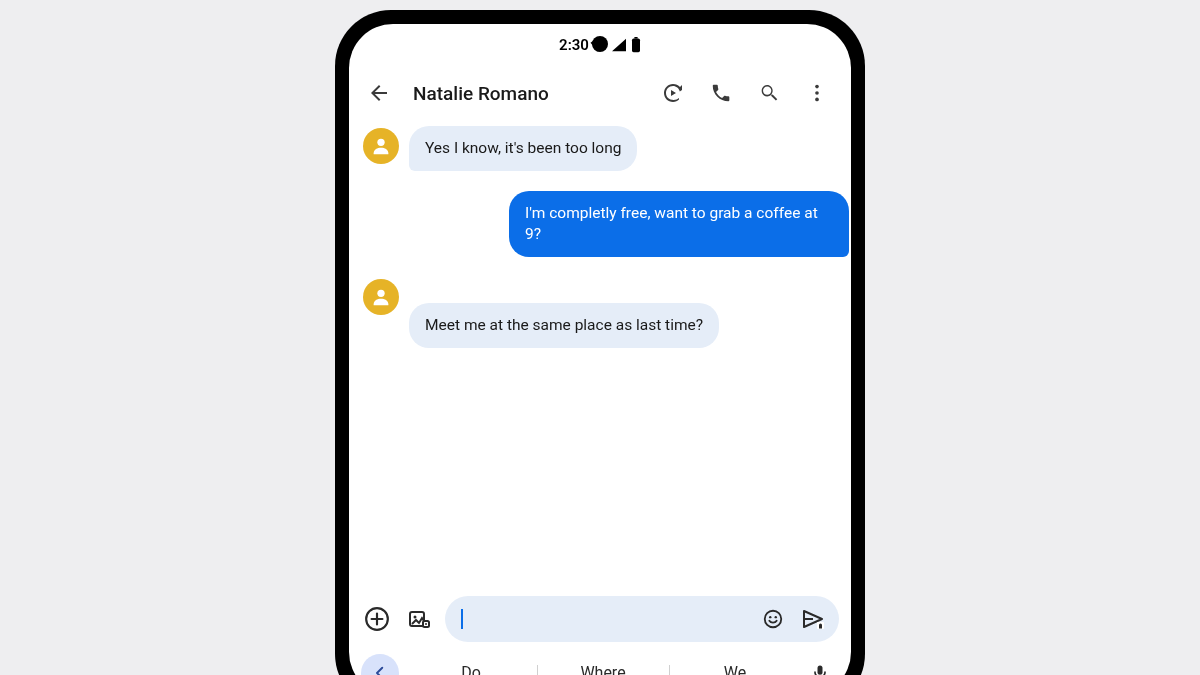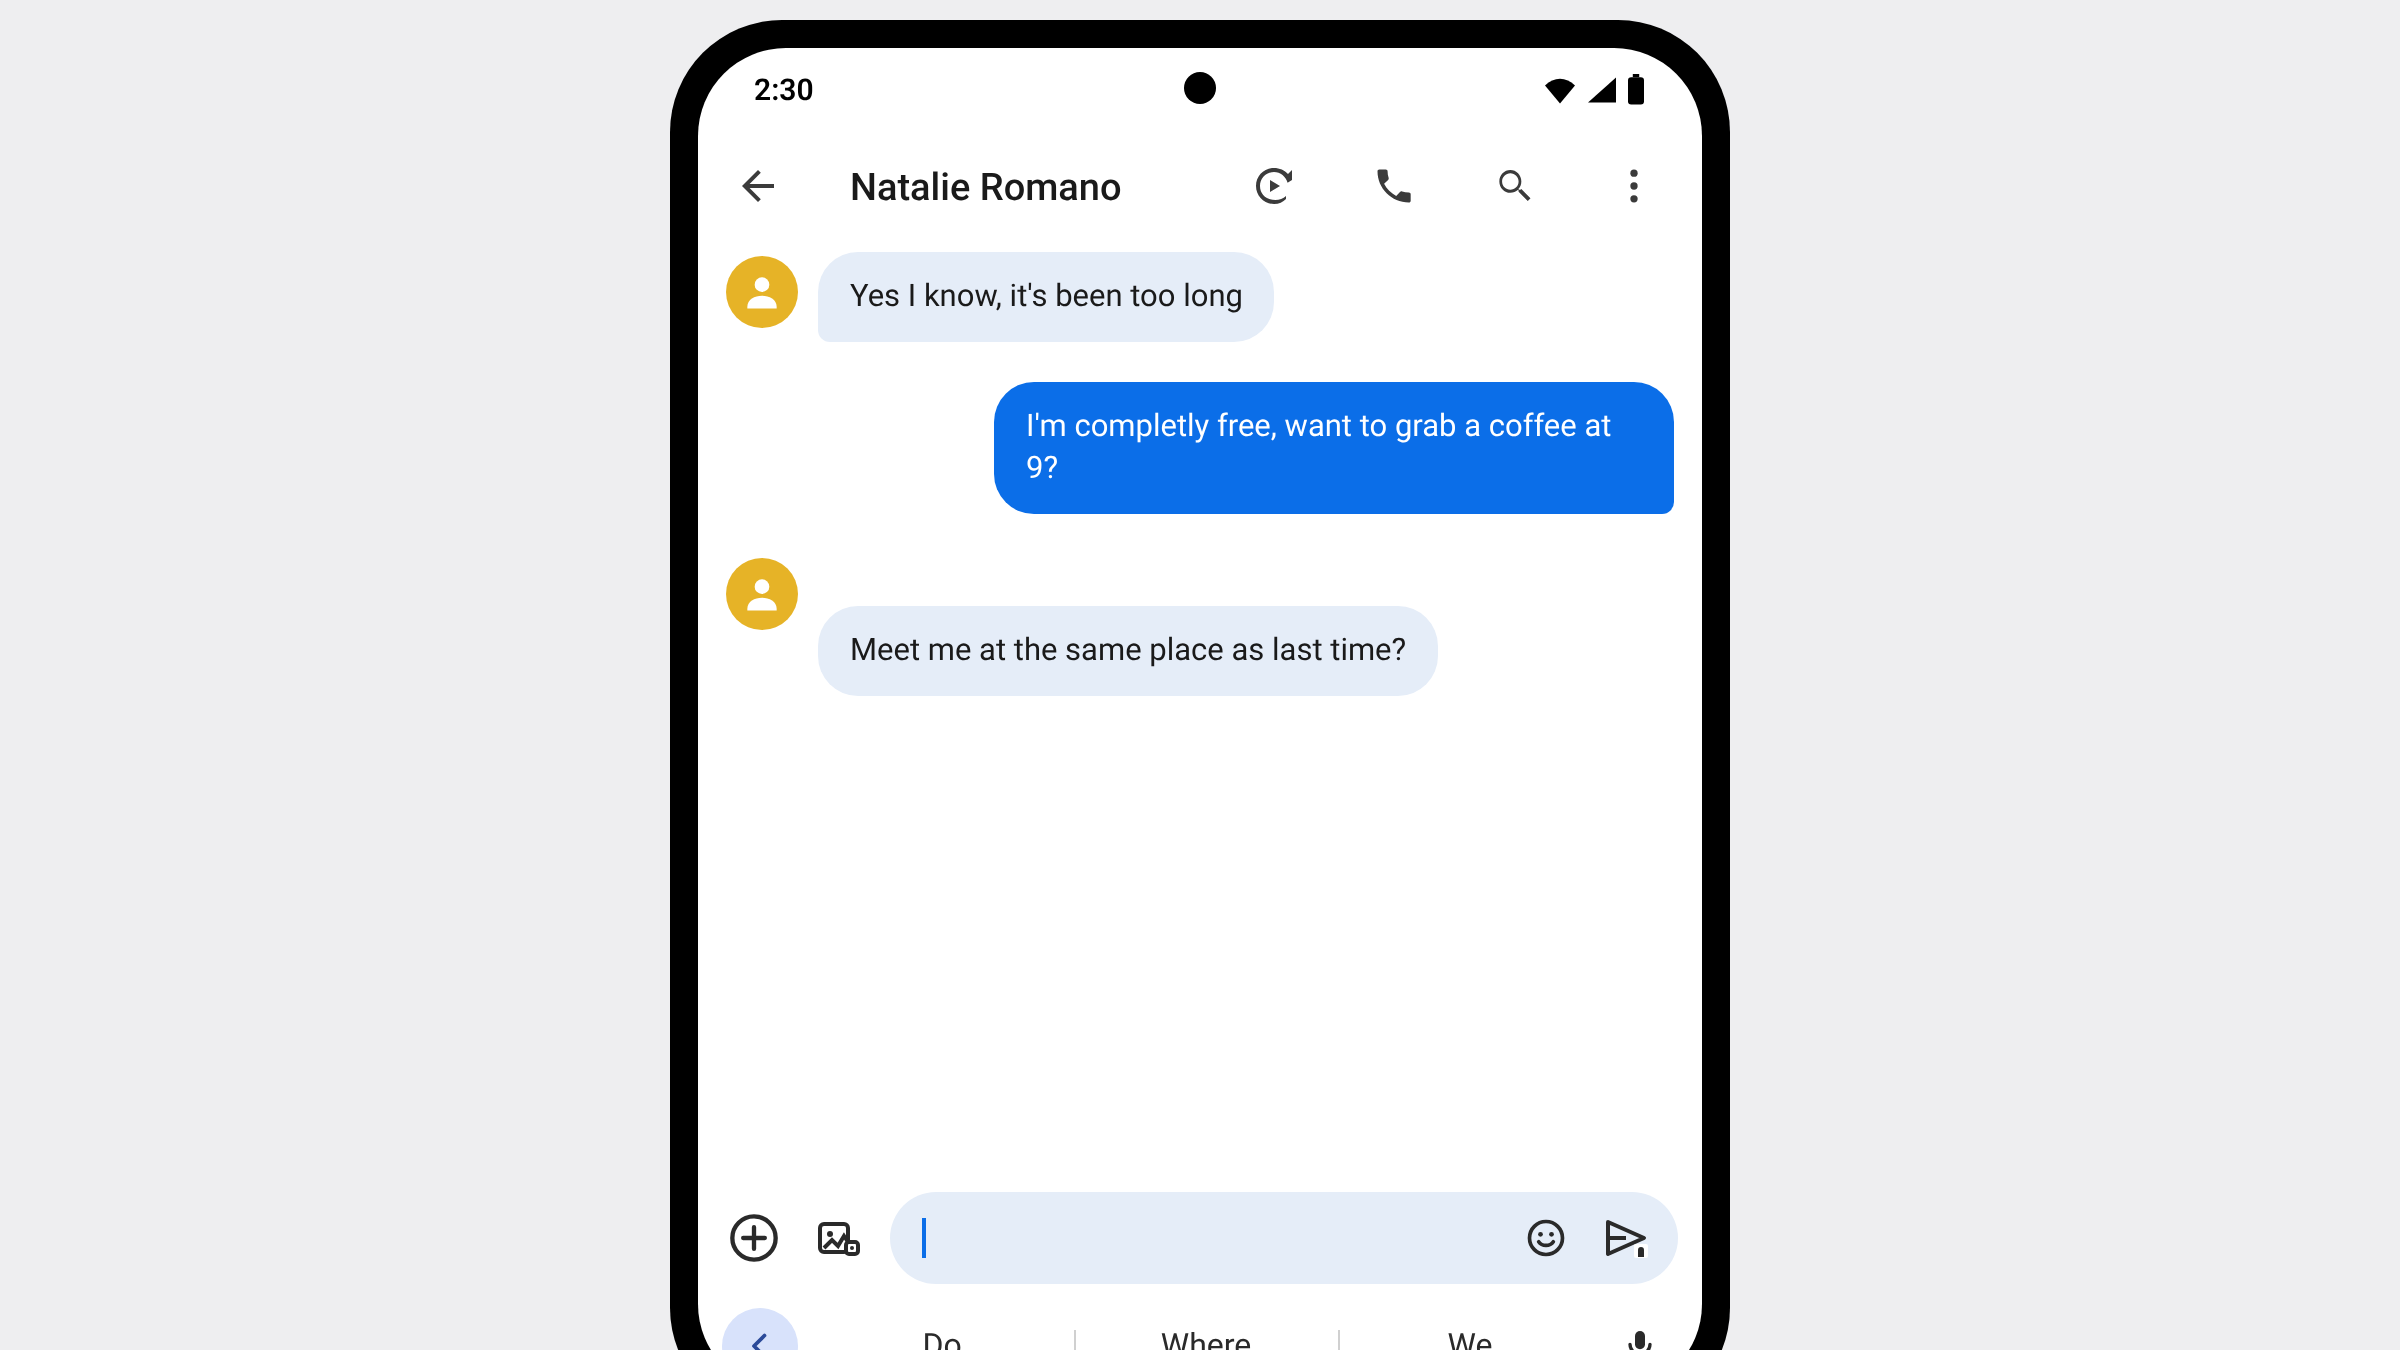--- a/index.html
+++ b/index.html
@@ -41,50 +41,50 @@
     width: 16px;
     height: 16px;
     background: #000;
     border-radius: 50%;
     z-index: 10;
   }
   .status-bar {
     height: 42px;
     display: flex;
     align-items: center;
-    justify-content: space-between;
+    justify-content: center;
     padding: 0 28px 0 28px;
     font-size: 15px;
     font-weight: 600;
     color: #000;
   }
   .status-right { display: flex; gap: 4px; align-items: center; }
   .app-bar {
     height: 54px;
     display: flex;
     align-items: center;
     padding: 0 14px 0 10px;
-    gap: 20px;
+    gap: 8px;
   }
   .app-bar .title {
     flex: 1;
     font-size: 19px;
     font-weight: 500;
     color: #1a1a1a;
     margin-left: 6px;
   }
   .icon-btn {
     width: 40px; height: 40px;
     display: flex; align-items: center; justify-content: center;
     border-radius: 50%;
     color: #3b3b3b;
   }
   .messages {
     flex: 1;
-    padding: 6px 14px 0 14px;
+    padding: 6px 2px 0 14px;
     display: flex;
     flex-direction: column;
     gap: 8px;
     overflow: hidden;
   }
   .msg-row { display: flex; gap: 10px; align-items: flex-start; }
   .msg-row.outgoing { justify-content: flex-end; align-items: flex-end; }
   .avatar {
     width: 36px; height: 36px;
     border-radius: 50%;

